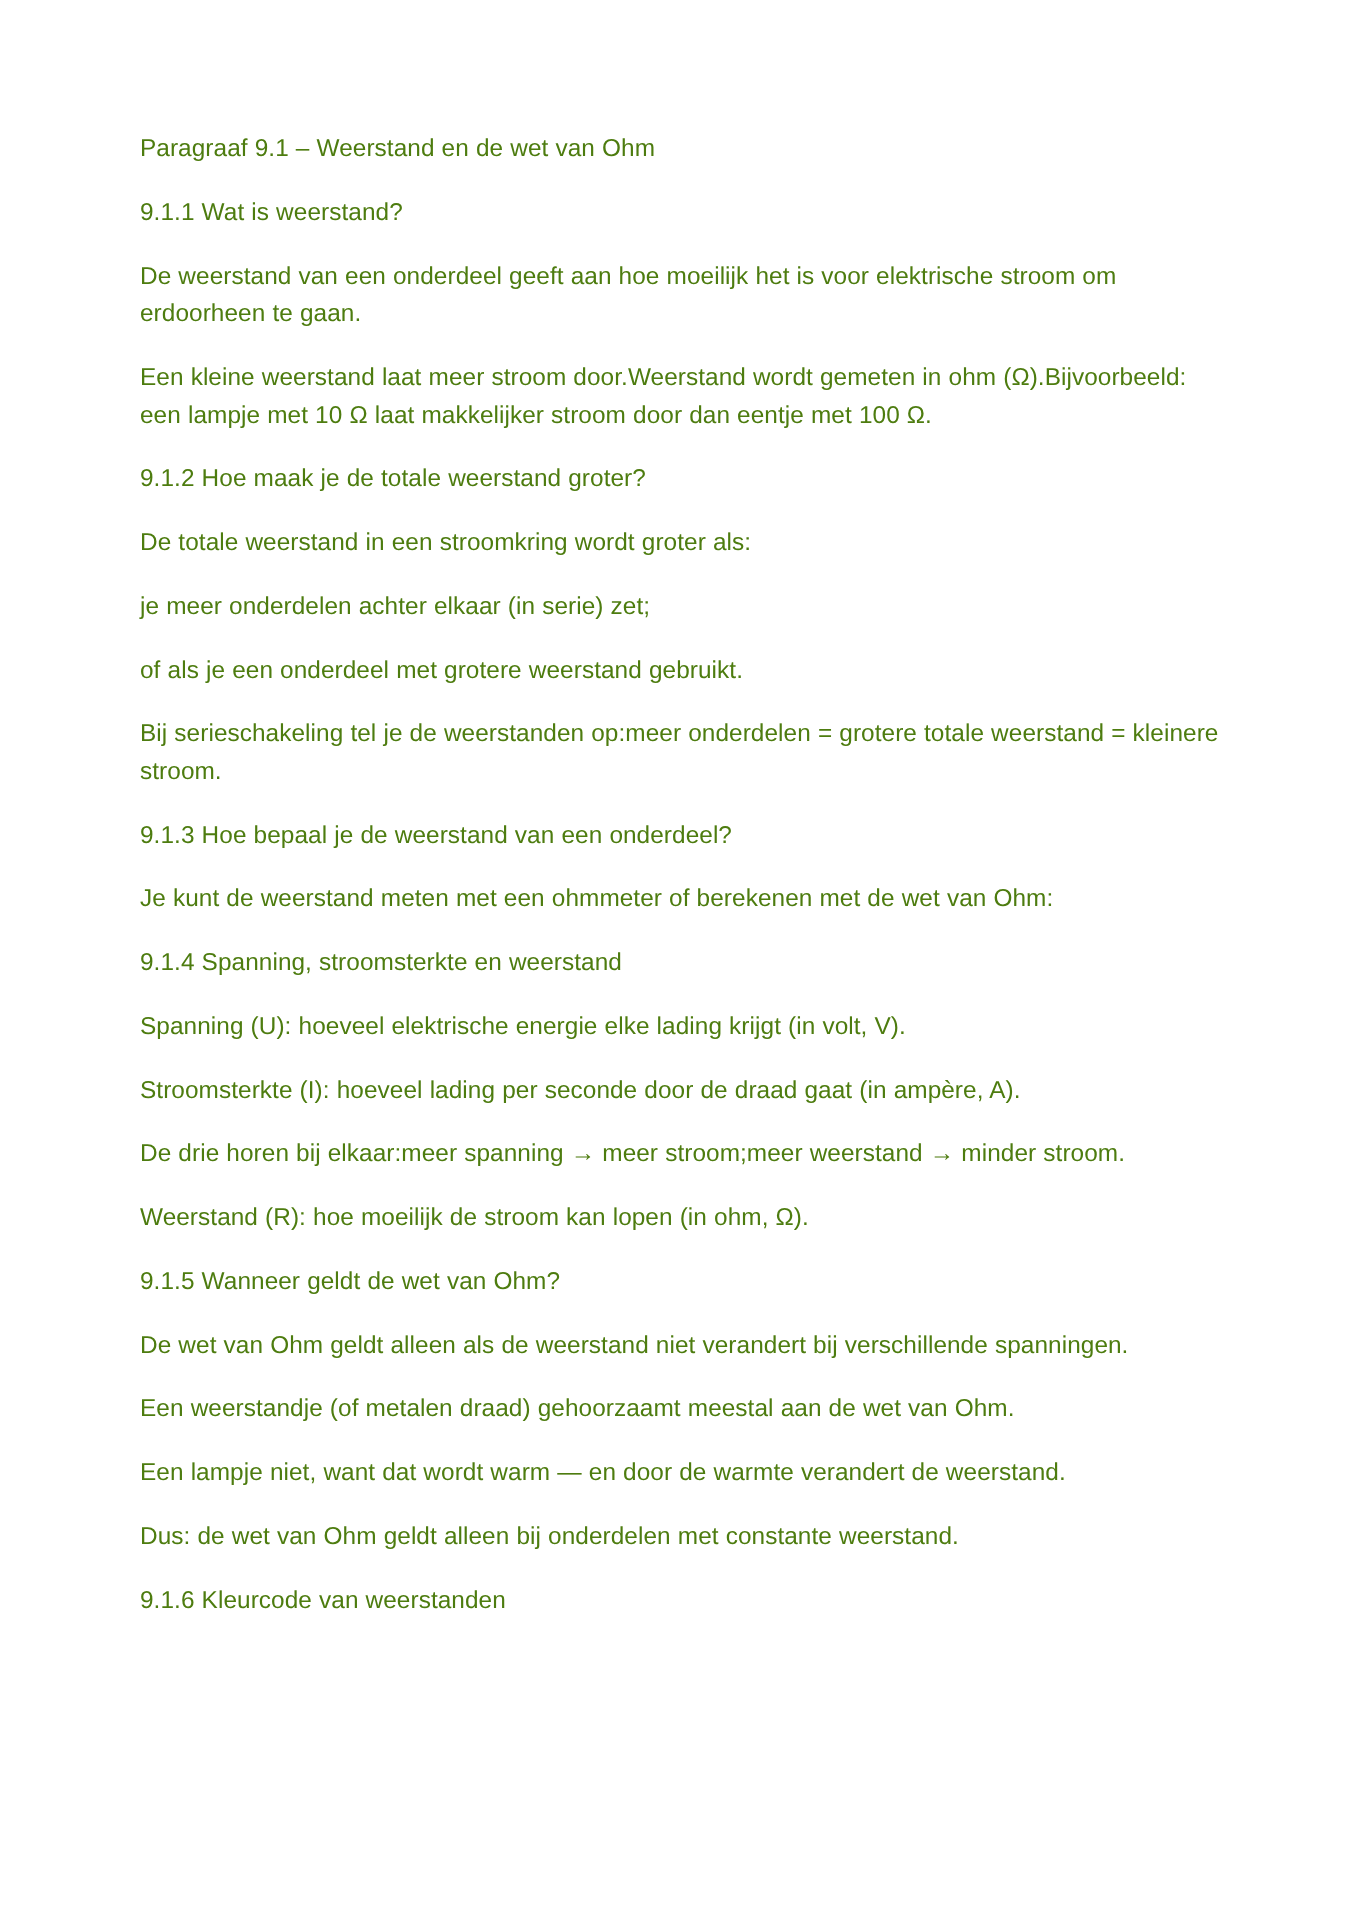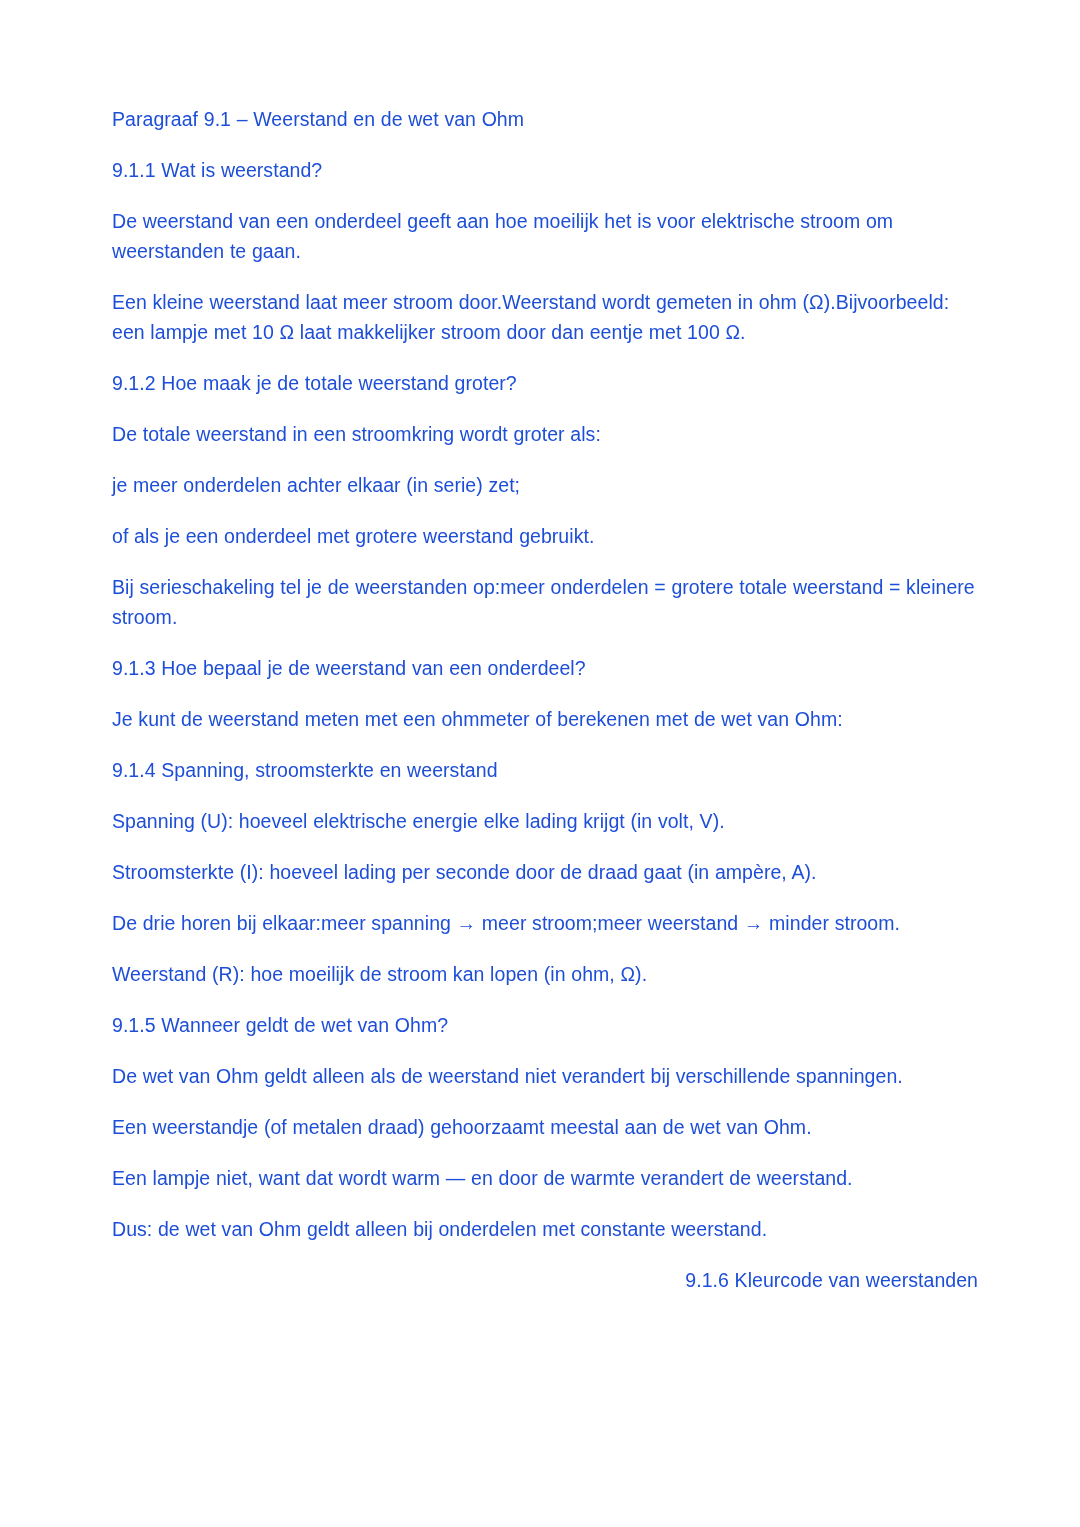--- a/index.html
+++ b/index.html
@@ -25,40 +25,39 @@
   #doc-body {
     position: absolute;
     left: 112px;
     top: 104px;
     width: 866px;
   }
   .para {
     margin: 0 0 21px 0;
     font-size: 19.5px;
     line-height: 30px;
-    color: #1d4ed8;
+    color: #4d7c0f;
     font-weight: 400;
     letter-spacing: 0.05px;
     text-align: left;
     word-spacing: 0.2px;
   }
   .para:last-child {
     margin-bottom: 0;
-    text-align: right;
   }
 </style>
 </head>
 <body>
 
 <div id="page">
   <div id="doc-body">
 
     <p class="para">Paragraaf 9.1 – Weerstand en de wet van Ohm</p>
     <p class="para">9.1.1 Wat is weerstand?</p>
-    <p class="para">De weerstand van een onderdeel geeft aan hoe moeilijk het is voor elektrische stroom om weerstanden te gaan.</p>
+    <p class="para">De weerstand van een onderdeel geeft aan hoe moeilijk het is voor elektrische stroom om erdoorheen te gaan.</p>
     <p class="para">Een kleine weerstand laat meer stroom door.Weerstand wordt gemeten in ohm (Ω).Bijvoorbeeld: een lampje met 10 Ω laat makkelijker stroom door dan eentje met 100 Ω.</p>
     <p class="para">9.1.2 Hoe maak je de totale weerstand groter?</p>
     <p class="para">De totale weerstand in een stroomkring wordt groter als:</p>
     <p class="para">je meer onderdelen achter elkaar (in serie) zet;</p>
     <p class="para">of als je een onderdeel met grotere weerstand gebruikt.</p>
     <p class="para">Bij serieschakeling tel je de weerstanden op:meer onderdelen = grotere totale weerstand = kleinere stroom.</p>
     <p class="para">9.1.3 Hoe bepaal je de weerstand van een onderdeel?</p>
     <p class="para">Je kunt de weerstand meten met een ohmmeter of berekenen met de wet van Ohm:</p>
     <p class="para">9.1.4 Spanning, stroomsterkte en weerstand</p>
     <p class="para">Spanning (U): hoeveel elektrische energie elke lading krijgt (in volt, V).</p>

